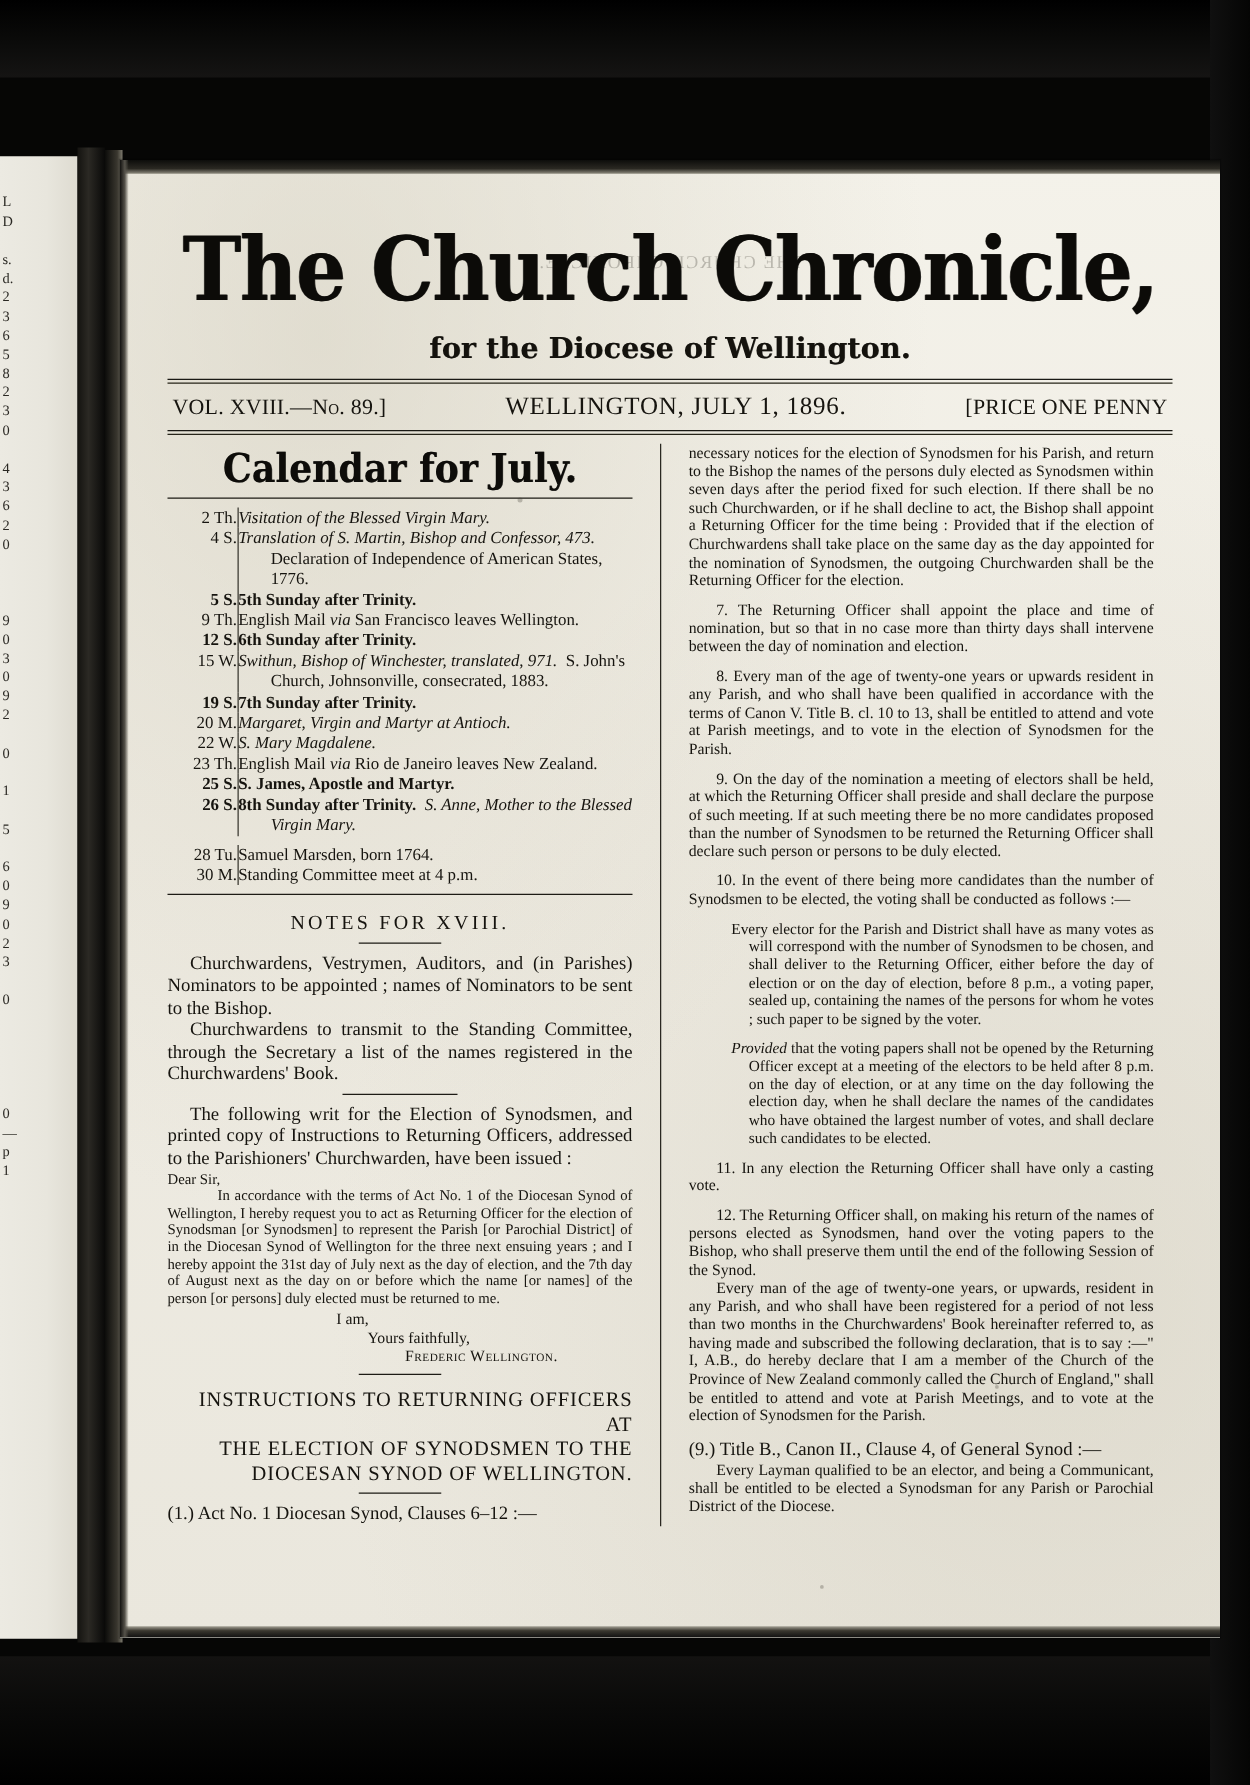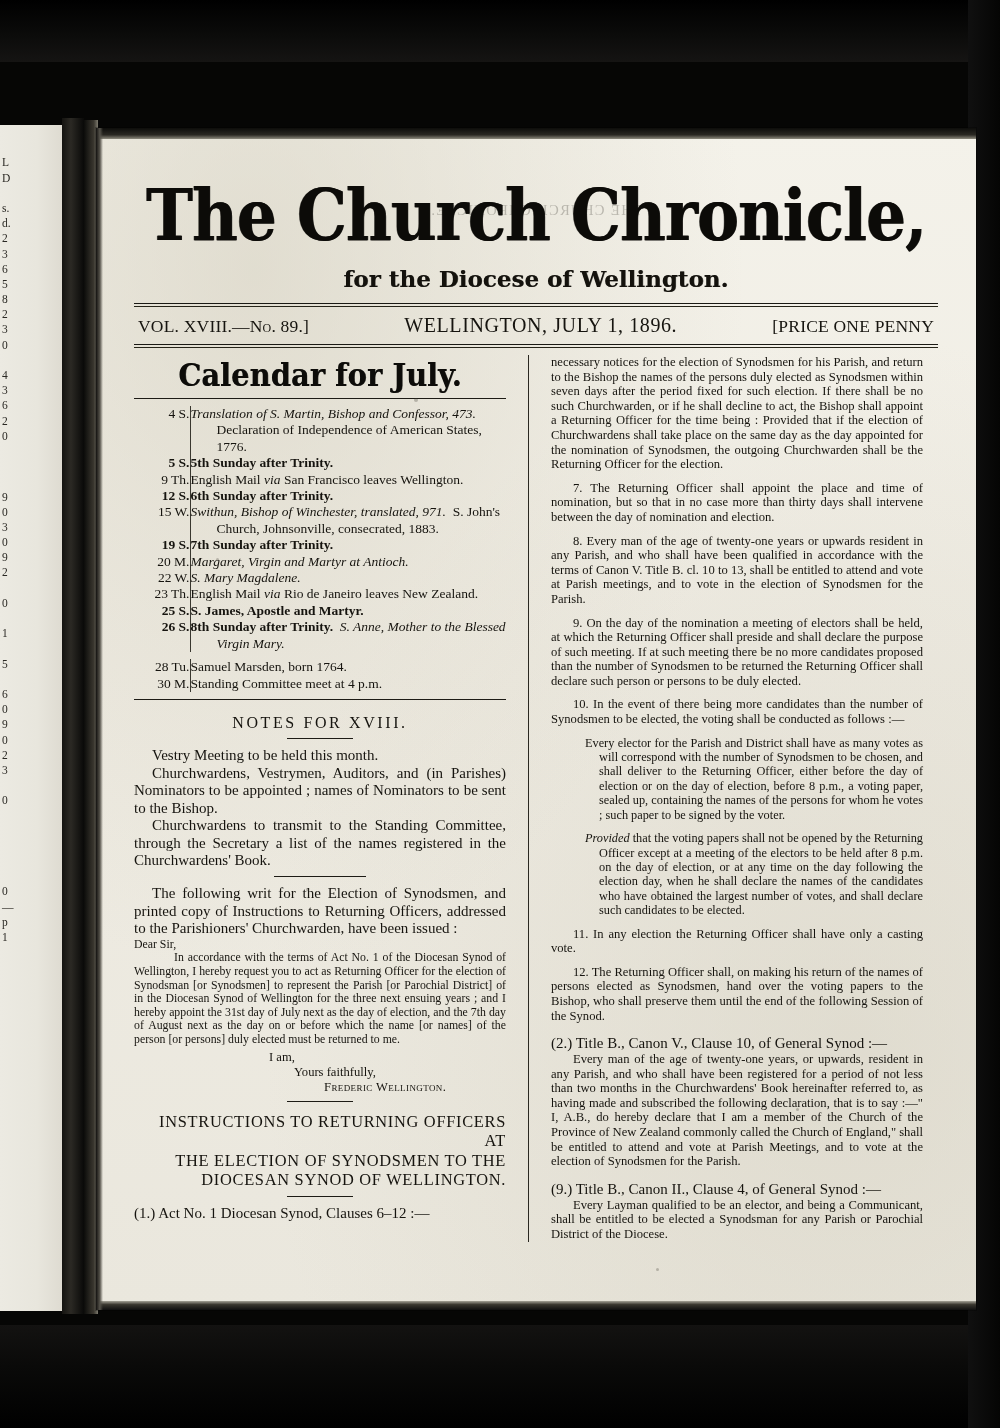--- a/index.html
+++ b/index.html
@@ -255,20 +255,24 @@
 
       <div class="columns">
 
         <div class="col col-left">
 
           <div class="cal-head">Calendar for July.</div>
           <div class="cal-rule"></div>
 
           <table class="calendar">
             <tbody id="calendar-body">
+                <tr class="cal-row ital">
+                  <td class="cal-date">2 Th.</td>
+                  <td class="cal-text">Visitation of the Blessed Virgin Mary.</td>
+                </tr>
                 <tr class="cal-row">
                   <td class="cal-date">4 S.</td>
                   <td class="cal-text"><i>Translation of S. Martin, Bishop and Confessor, 473.</i><span class="indent2" style="">Declaration of Independence of American States, 1776.</span></td>
                 </tr>
                 <tr class="cal-row bold">
                   <td class="cal-date">5 S.</td>
                   <td class="cal-text">5th Sunday after Trinity.</td>
                 </tr>
                 <tr class="cal-row">
                   <td class="cal-date">9 Th.</td>
@@ -320,21 +324,20 @@
                 </tr>
               </tbody>
           </table>
 
           <div class="cal-rule"></div>
 
           <div class="sec-head">NOTES FOR XVIII.</div>
           <div class="short-rule"></div>
 
           <div id="notes-paras">
-              <p class="note">Vestry Meeting to be held this month.</p>
               <p class="note">Churchwardens, Vestrymen, Auditors, and (in Parishes) Nominators to be appointed ; names of Nominators to be sent to the Bishop.</p>
               <p class="note">Churchwardens to transmit to the Standing Committee, through the Secretary a list of the names registered in the Churchwardens' Book.</p>
             </div>
 
           <div class="short-rule wide"></div>
 
           <p class="note">The following writ for the Election of Synodsmen, and printed copy of Instructions to Returning Officers, addressed to the Parishioners' Churchwarden, have been issued :</p>
 
           <p class="fine noind salut">Dear Sir,</p>
           <p class="fine ind">In accordance with the terms of Act No. 1 of the Diocesan Synod of Wellington, I hereby request you to act as Returning Officer for the election of                Synodsman [or Synodsmen] to represent the Parish [or Parochial District] of                      in the Diocesan Synod of Wellington for the three next ensuing years ; and I hereby appoint the 31st day of July next as the day of election, and the 7th day of August next as the day on or before which the name [or names] of the person [or persons] duly elected must be returned to me.</p>
@@ -371,21 +374,20 @@
           <p class="body ind gap">10. In the event of there being more candidates than the number of Synodsmen to be elected, the voting shall be conducted as follows :—</p>
 
           <p class="sub">Every elector for the Parish and District shall have as many votes as will correspond with the number of Synodsmen to be chosen, and shall deliver to the Returning Officer, either before the day of election or on the day of election, before 8 p.m., a voting paper, sealed up, containing the names of the persons for whom he votes ; such paper to be signed by the voter.</p>
 
           <p class="sub cont"><i>Provided</i> <span>that the voting papers shall not be opened by the Returning Officer except at a meeting of the electors to be held after 8 p.m. on the day of election, or at any time on the day following the election day, when he shall declare the names of the candidates who have obtained the largest number of votes, and shall declare such candidates to be elected.</span></p>
 
           <p class="body ind gap">11. In any election the Returning Officer shall have only a casting vote.</p>
 
           <p class="body ind gap">12. The Returning Officer shall, on making his return of the names of persons elected as Synodsmen, hand over the voting papers to the Bishop, who shall preserve them until the end of the following Session of the Synod.</p>
 
-          <p class="canon-head">(2.) Title B., Canon V., Clause 10, of General Synod :—</p>
           <p class="body ind">Every man of the age of twenty-one years, or upwards, resident in any Parish, and who shall have been registered for a period of not less than two months in the Churchwardens' Book hereinafter referred to, as having made and subscribed the following declaration, that is to say :—" I, A.B., do hereby declare that I am a member of the Church of the Province of New Zealand commonly called the Church of England," shall be entitled to attend and vote at Parish Meetings, and to vote at the election of Synodsmen for the Parish.</p>
 
           <p class="canon-head">(9.) Title B., Canon II., Clause 4, of General Synod :—</p>
           <p class="body ind">Every Layman qualified to be an elector, and being a Communicant, shall be entitled to be elected a Synodsman for any Parish or Parochial District of the Diocese.</p>
 
         </div>
       </div>
     </div>
 
     <div class="speck" style="left:120px;top:430px;width:3px;height:3px;"></div>

